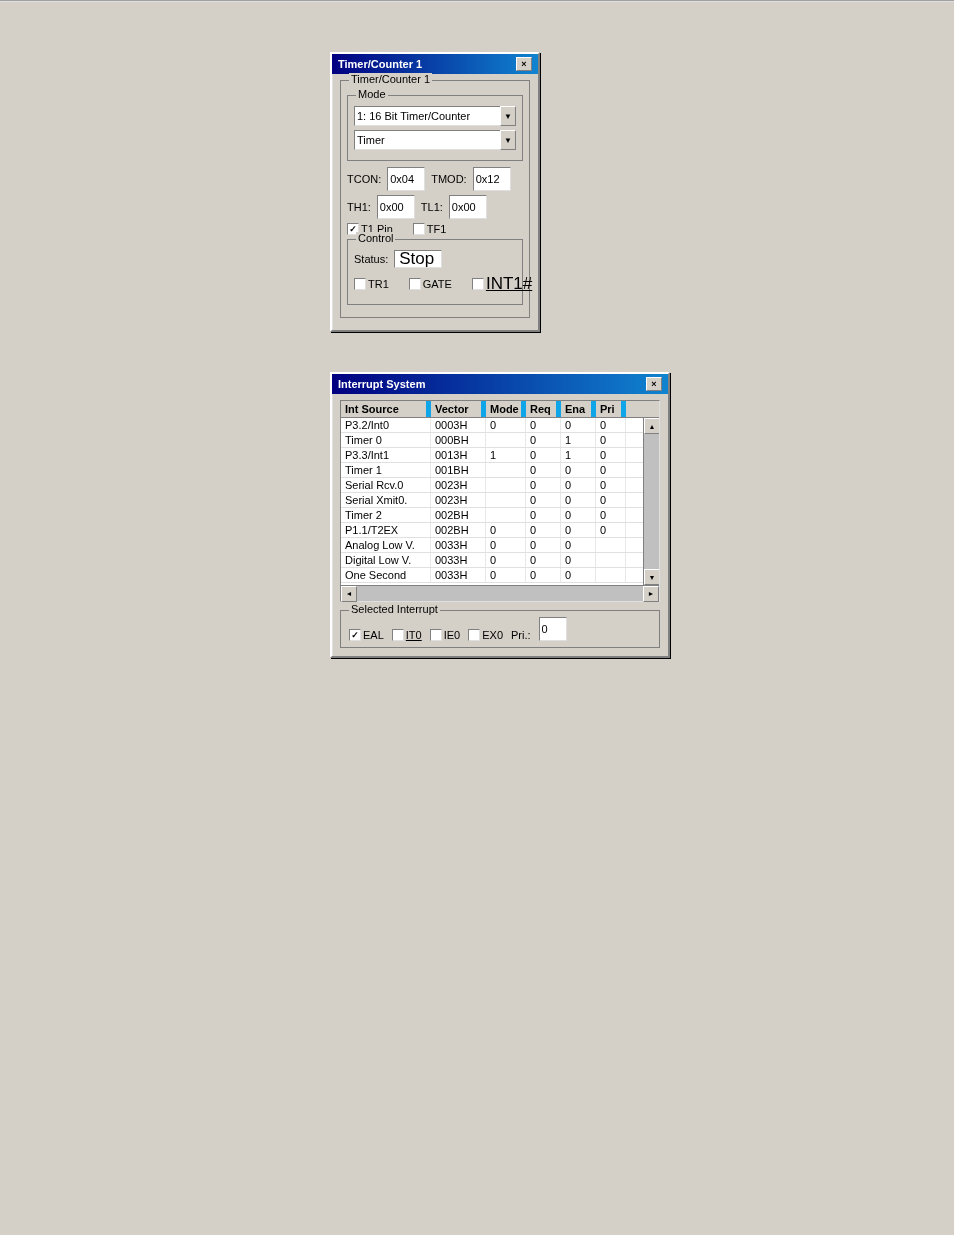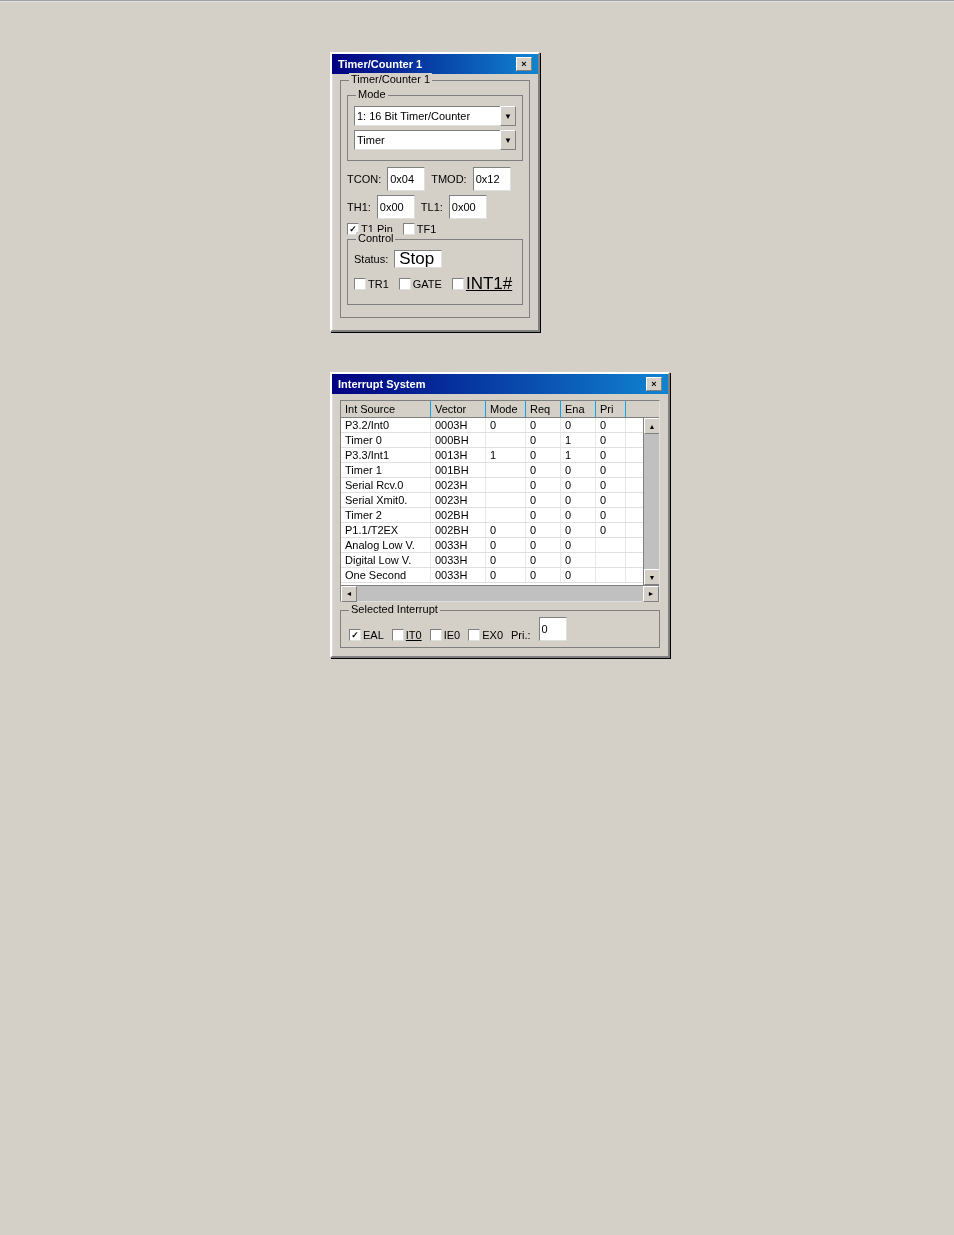--- a/index.html
+++ b/index.html
@@ -141,21 +141,21 @@
       font-size: 11px;
       padding: 1px 2px;
       width: 38px;
       height: 24px;
     }
 
     
     .check-row {
       display: flex;
       align-items: center;
-      gap: 10px;
+      gap: 20px;
       margin-bottom: 4px;
     }
 
     .check-item {
       display: flex;
       align-items: center;
       gap: 2px;
     }
 
     .classic-checkbox {
@@ -198,21 +198,22 @@
     .int-table-header {
       display: grid;
       grid-template-columns: 90px 55px 40px 35px 35px 30px;
       background: #d4d0c8;
       border-bottom: 1px solid #808080;
       font-size: 11px;
     }
 
     .int-table-header-cell {
       padding: 2px 4px;
-      border-right: 1px solid #0ea5e9;
+      border-right: 5px solid #0ea5e9;
+      font-weight: bold;
     }
 
     .int-table-row {
       display: grid;
       grid-template-columns: 90px 55px 40px 35px 35px 30px;
       background: #fff;
       font-size: 11px;
       border-bottom: 1px solid #e0e0e0;
     }
 

